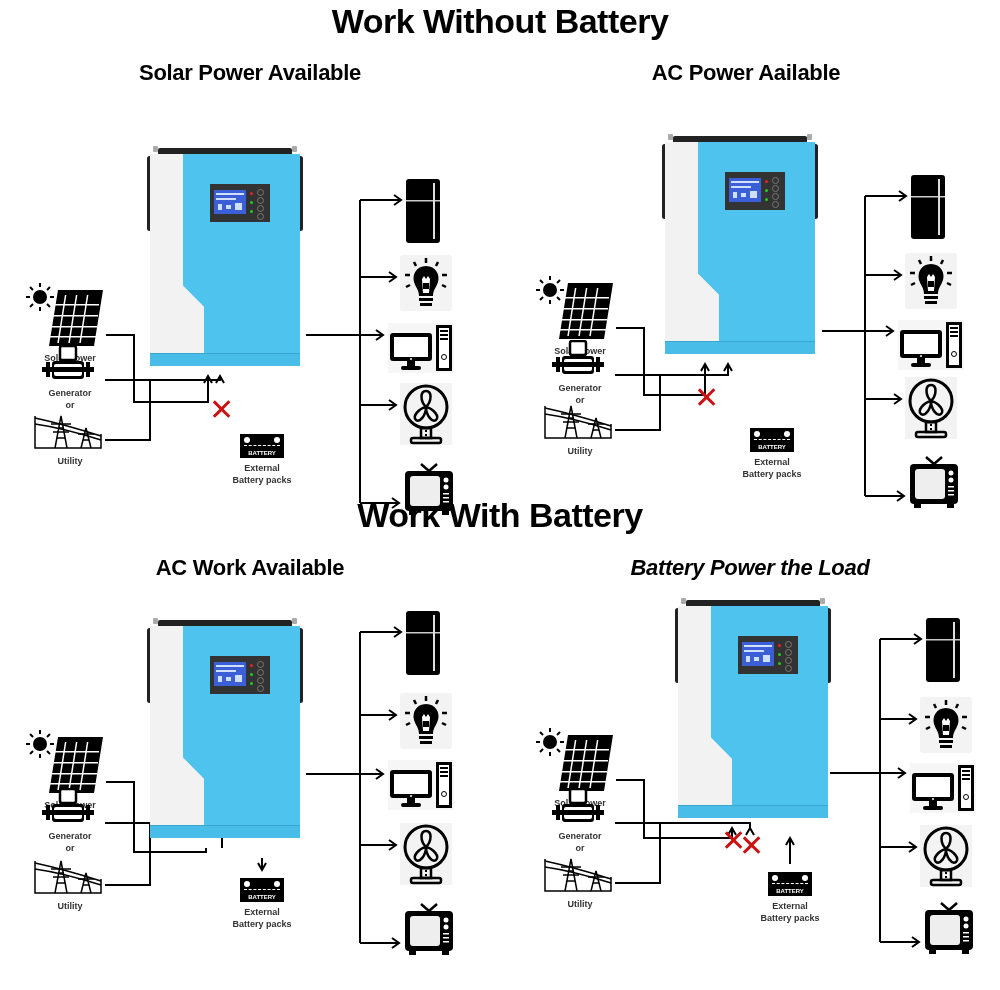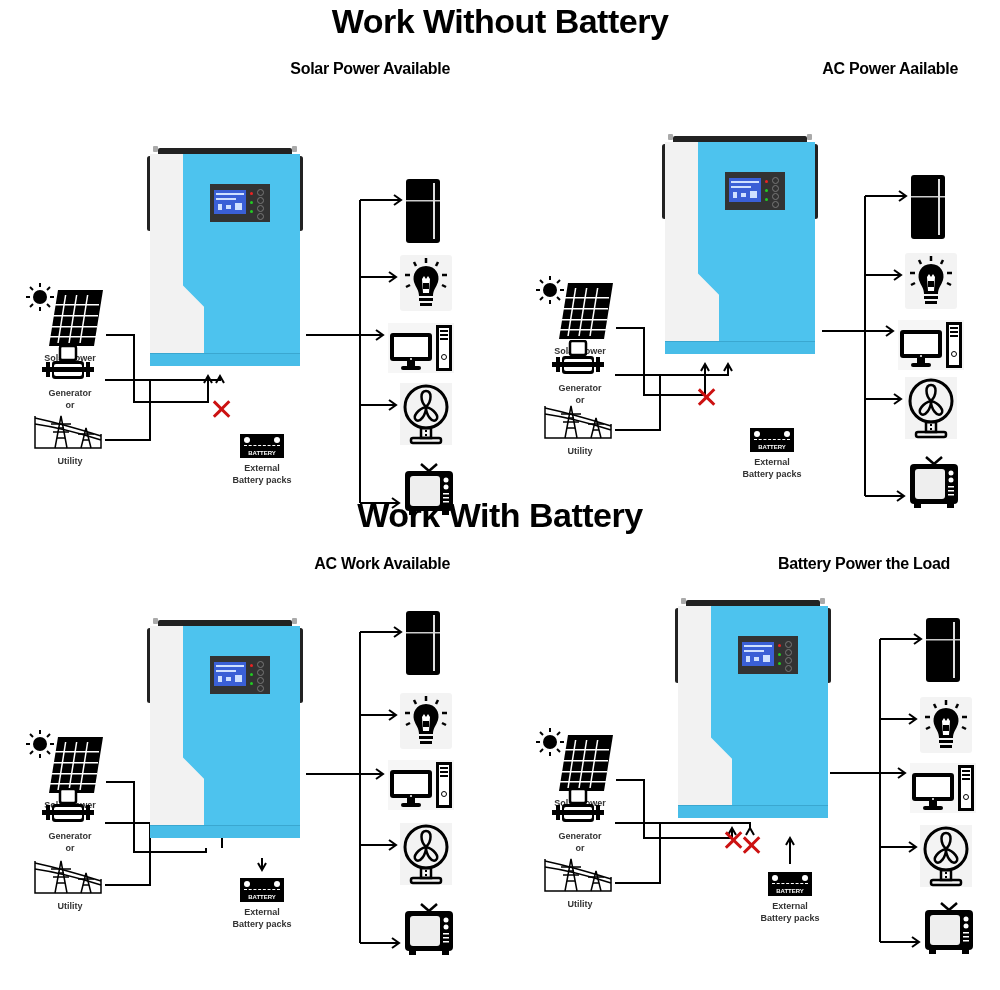--- a/index.html
+++ b/index.html
@@ -1,18 +1,18 @@
 <!DOCTYPE html>
 <html><head>
 <meta charset="utf-8">
 <style>
   html, body { margin: 0; padding: 0; background: #ffffff; }
   body { width: 1000px; height: 990px; position: relative; overflow: hidden; font-family: "Liberation Sans", "DejaVu Sans", sans-serif; color: #000; }
   .h1 { position: absolute; left: 0; width: 1000px; text-align: center; font-weight: bold; font-size: 34px; letter-spacing: -0.5px; }
-  .h2 { position: absolute; text-align: right; font-weight: bold; font-size: 16px; letter-spacing: -0.3px; white-space: nowrap; }
+  .h2 { position: absolute; text-align: center; font-weight: bold; font-size: 22px; letter-spacing: -0.3px; white-space: nowrap; }
   .panel { position: absolute; width: 500px; height: 450px; }
   .wires { position: absolute; left: 0; top: 0; width: 500px; height: 450px; overflow: visible; }
   .wire { fill: none; stroke: #000; stroke-width: 2; }
   .cap { position: absolute; font-size: 9px; font-weight: bold; color: #333; text-align: center; line-height: 12px; white-space: nowrap; }
   
   .inv { position: absolute; width: 150px; height: 218px; }
   .inv .top-bar { position: absolute; left: 8px; right: 8px; top: 0; height: 6px; background: #222; border-radius: 2px 2px 0 0; }
   .inv .bolt-l, .inv .bolt-r { position: absolute; top: -2px; width: 5px; height: 6px; background: #aaa; border-radius: 1px; }
   .inv .bolt-l { left: 3px; } .inv .bolt-r { right: 3px; }
   .inv .side-l, .inv .side-r { position: absolute; top: 8px; width: 5px; height: 75px; background: #222; border-radius: 3px; }
@@ -217,21 +217,21 @@
         <circle cx="43" cy="24" r="2.5" fill="#fff"></circle>
       <rect x="40" y="30" width="6" height="1.5" fill="#fff"></rect>
         <rect x="40" y="34" width="6" height="1.5" fill="#fff"></rect>
         <rect x="40" y="38" width="6" height="1.5" fill="#fff"></rect>
       <rect x="6" y="47" width="7" height="5" fill="#000"></rect>
         <rect x="39" y="47" width="7" height="5" fill="#000"></rect>
     </svg>
   <div class="xmark" style="left: 209px; top: 347px;">✕</div>
     </div>
     <div class="panel" style="left: 510px; top: 50px;">
-    <div class="h2" style="left: 48px; width: 400px; top: 10px;">AC Power Aailable</div>
+    <div class="h2" style="left: 36px; width: 400px; top: 10px;">AC Power Aailable</div>
     <svg class="wires">
         <path d="M106,278 L134,278 L134,345 L195,345 L195,314" class="wire"></path>
         <path d="M105,325 L218,325 L218,314" class="wire"></path>
         <path d="M105,380 L150,380 L150,325" class="wire"></path>
         <path d="M191,321 L195,314 L199,321" class="wire"></path>
         <path d="M214,321 L218,314 L222,321" class="wire"></path>
         <path d="M312,281 L383,281" class="wire"></path>
         <path d="M376,276 L383,281 L376,286" class="wire"></path>
         <path d="M355,146 L355,446" class="wire"></path>
         <path d="M355,146 L396,146" class="wire"></path>
@@ -580,21 +580,21 @@
       <circle cx="43" cy="17" r="2.5" fill="#fff"></circle>
         <circle cx="43" cy="24" r="2.5" fill="#fff"></circle>
       <rect x="40" y="30" width="6" height="1.5" fill="#fff"></rect>
         <rect x="40" y="34" width="6" height="1.5" fill="#fff"></rect>
         <rect x="40" y="38" width="6" height="1.5" fill="#fff"></rect>
       <rect x="6" y="47" width="7" height="5" fill="#000"></rect>
         <rect x="39" y="47" width="7" height="5" fill="#000"></rect>
     </svg>
   </div>
     <div class="panel" style="left: 510px; top: 545px;">
-    <div class="h2" style="left: 40px; width: 400px; top: 10px;">Battery Power the Load</div>
+    <div class="h2" style="left: 40px; width: 400px; top: 10px; font-style: italic;">Battery Power the Load</div>
     <svg class="wires">
         <path d="M106,235 L134,235 L134,293 L222,293 L222,283" class="wire"></path>
         <path d="M105,278 L240,278 L240,283" class="wire"></path>
         <path d="M105,338 L150,338 L150,278" class="wire"></path>
         <path d="M218,290 L222,283 L226,290" class="wire"></path>
         <path d="M236,290 L240,283 L244,290" class="wire"></path>
         <path d="M320,228 L395,228" class="wire"></path>
         <path d="M388,223 L395,228 L388,233" class="wire"></path>
         <path d="M370,94 L370,397" class="wire"></path>
         <path d="M370,94 L411,94" class="wire"></path>

